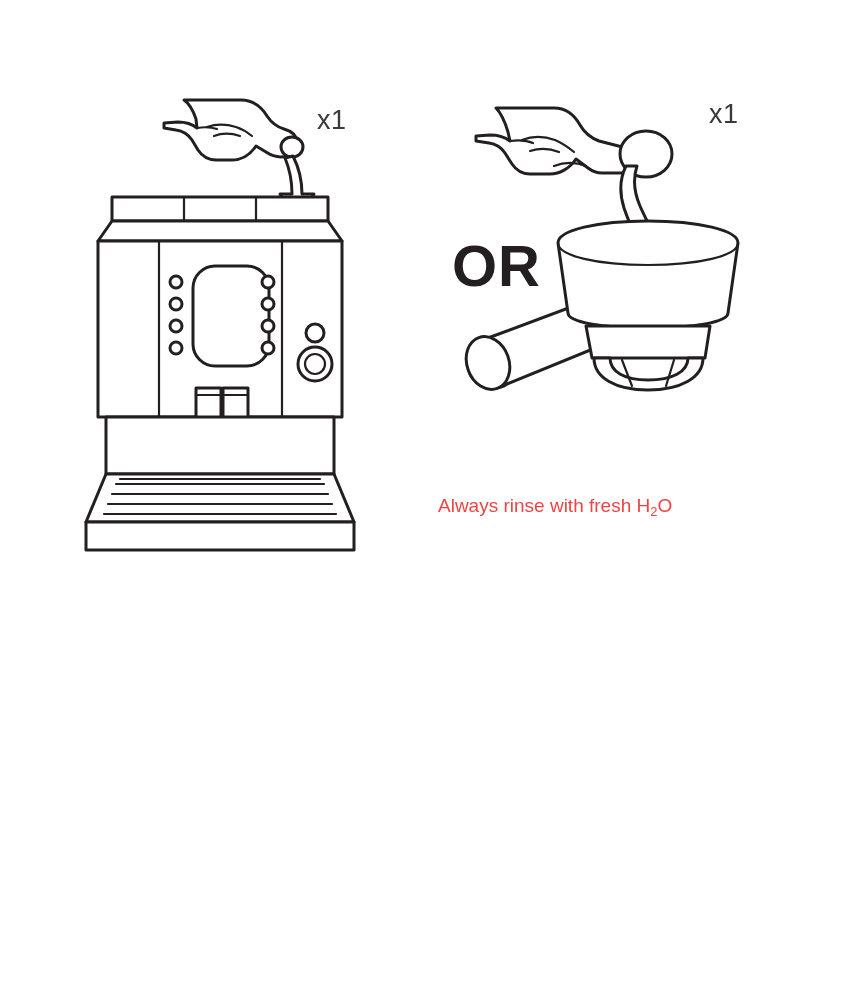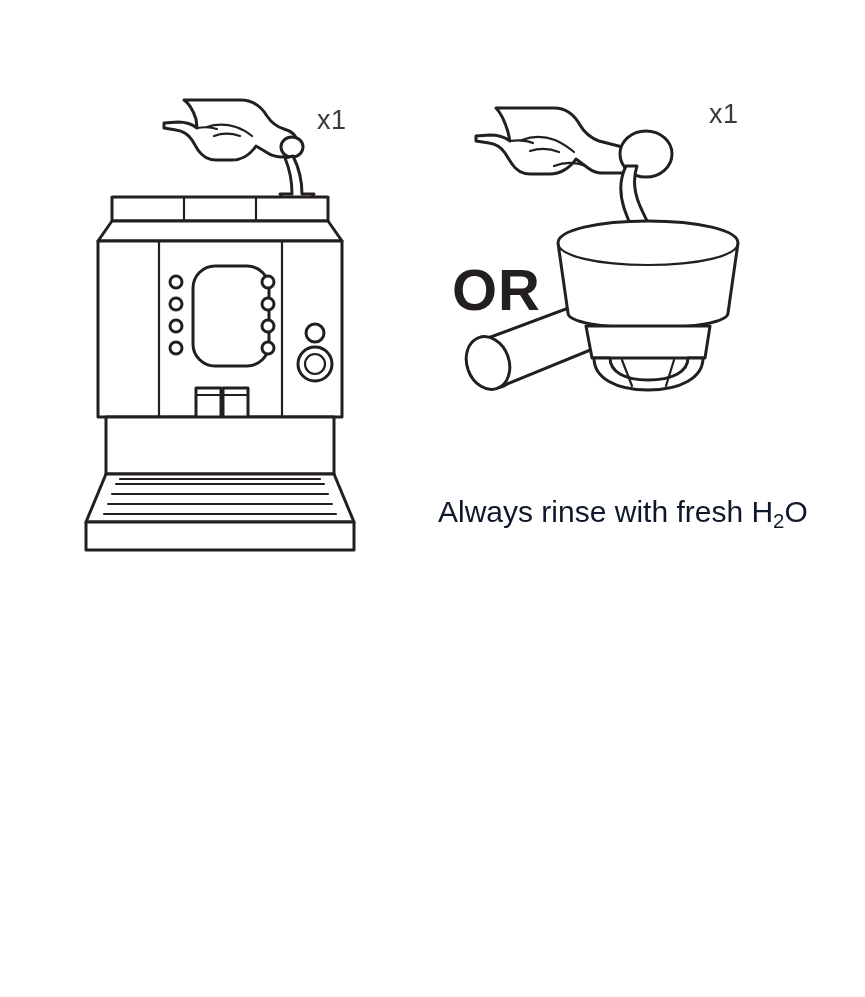--- a/index.html
+++ b/index.html
@@ -54,29 +54,28 @@
   #or-label {
     position: absolute;
     left: 446px;
     top: 237px;
     font-size: 58px;
     font-weight: 700;
     letter-spacing: 1px;
     color: #231f20;
     line-height: 1;
     font-family: "Liberation Sans", sans-serif;
-    margin-top: 24px;
   }
   #rinse-note {
     position: absolute;
     left: 432px;
     top: 495px;
-    font-size: 30px;
+    font-size: 19px;
     font-weight: 400;
-    color: #0f172a;
+    color: #ef4444;
     white-space: nowrap;
     font-family: "Liberation Sans", sans-serif;
   }
   #rinse-note sub {
     font-size: 0.68em;
     vertical-align: -0.28em;
   }
   svg { display: block; overflow: visible; }
   .ln {
     fill: none;

